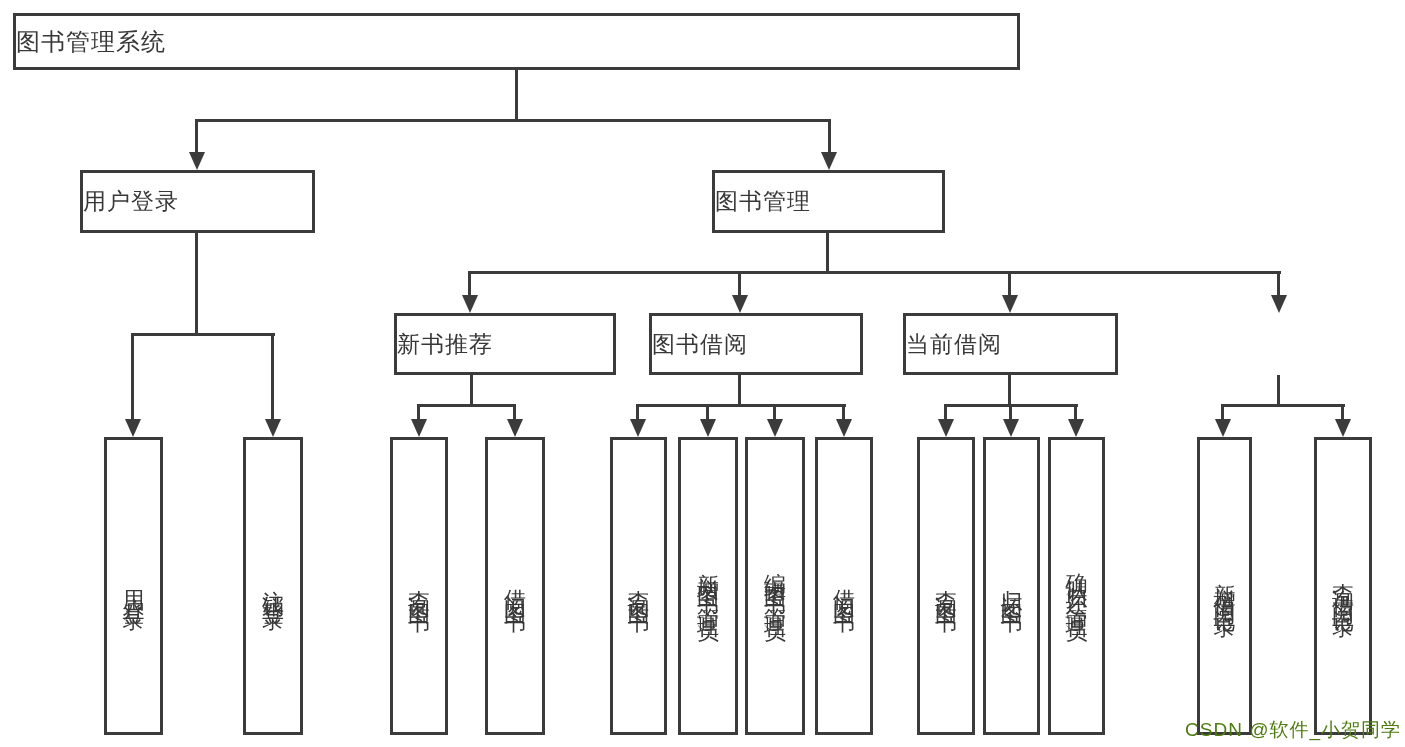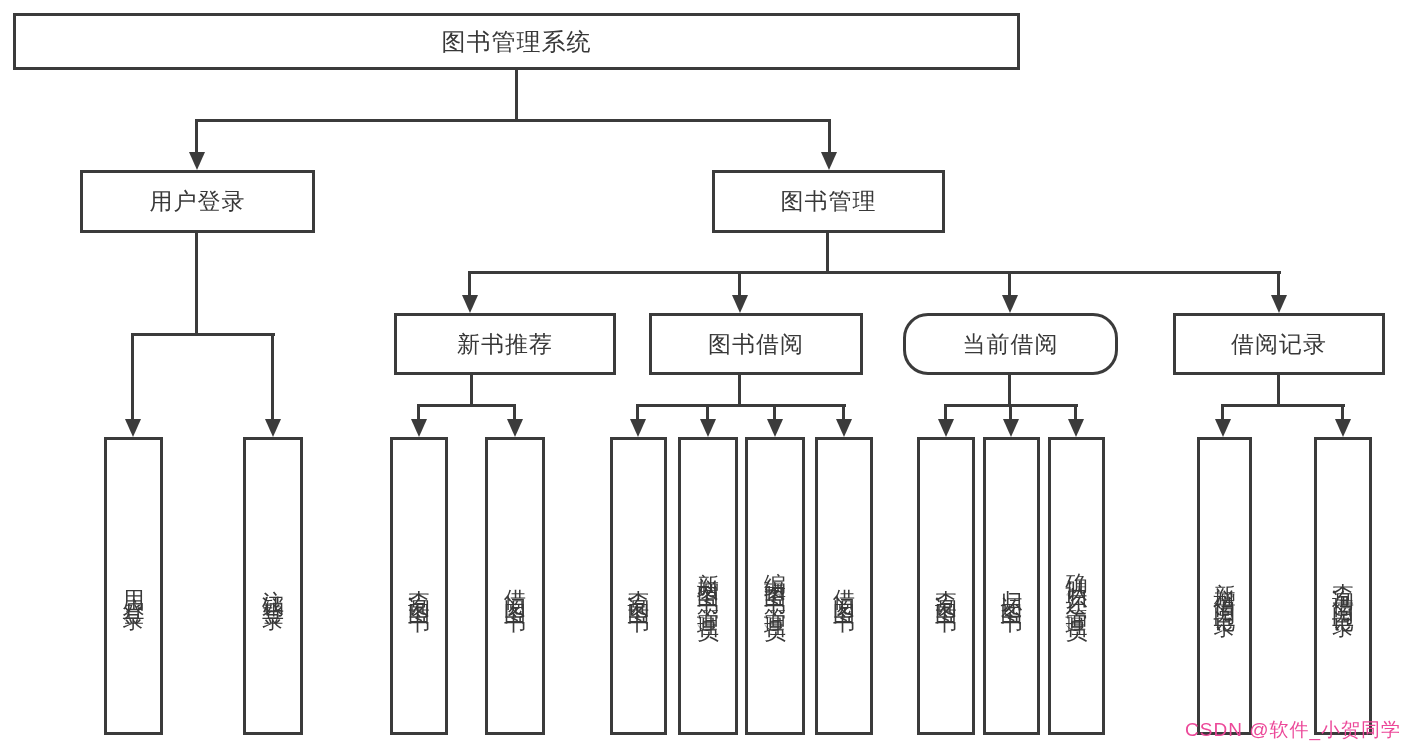--- a/index.html
+++ b/index.html
@@ -4,21 +4,21 @@
 <style>
   :root { --line:#3b3b3b; --text:#383838; }
   html,body { margin:0; padding:0; background:#fff; }
   .canvas {
     position:relative; width:1405px; height:747px; background:#fff;
     font-family:"Liberation Sans", sans-serif; overflow:hidden;
   }
   .box {
     position:absolute; box-sizing:border-box; background:#fff;
     border:3px solid var(--line); color:var(--text);
-    display:flex; align-items:center; justify-content:center;
+    display:flex; align-items:center; 
     font-size:23px; letter-spacing:1px; white-space:nowrap;
   }
   .box.root { font-size:24px; }
   .vbox {
     position:absolute; top:437px; height:298px; box-sizing:border-box;
     background:#fff; border:3px solid var(--line); color:var(--text);
     display:flex; align-items:center; justify-content:center;
     writing-mode:vertical-rl; text-orientation:mixed;
     font-size:22px; letter-spacing:7px; line-height:1;
   }
@@ -49,25 +49,22 @@
   <div class="box" style="left:712px; top:170px; width:233px; height:63px;">
     <span>图书管理</span>
   </div>
 
   <div class="box" style="left:362px; top:313px; width:222px; height:62px;margin-left:32px;">
     <span>新书推荐</span>
   </div>
   <div class="box" style="left:633px; top:313px; width:214px; height:62px;margin-left:16px;">
     <span>图书借阅</span>
   </div>
-  <div class="box" style="left:903px; top:313px; width:215px; height:62px;border-radius:25px;">
+  <div class="box" style="left:903px; top:313px; width:215px; height:62px;">
     <span>当前借阅</span>
-  </div>
-  <div class="box" style="left:1173px; top:313px; width:212px; height:62px;">
-    <span>借阅记录</span>
   </div>
 
   <div class="vbox" style="left:104px; width:59px;">
     <span>用户登录</span>
   </div>
   <div class="vbox" style="left:243px; width:60px;">
     <span>注销登录</span>
   </div>
 
   <div class="vbox" style="left:390px; width:58px;">
@@ -159,15 +156,15 @@
   <div class="v" style="left:1074px; top:404px; height:17px;"></div>
   <div class="ah" style="left:1068px; top:419px;"></div>
 
   <div class="v" style="left:1277px; top:375px; height:31px;"></div>
   <div class="h" style="left:1221px; top:404px; width:124px;"></div>
   <div class="v" style="left:1221px; top:404px; height:17px;"></div>
   <div class="ah" style="left:1215px; top:419px;"></div>
   <div class="v" style="left:1341px; top:404px; height:17px;"></div>
   <div class="ah" style="left:1335px; top:419px;"></div>
 
-  <div class="watermark" style="color: #ec4899;">CSDN @软件_小贺同学</div>
+  <div class="watermark" style="color: #4d7c0f;">CSDN @软件_小贺同学</div>
 
 </div>
 
 </body></html>

